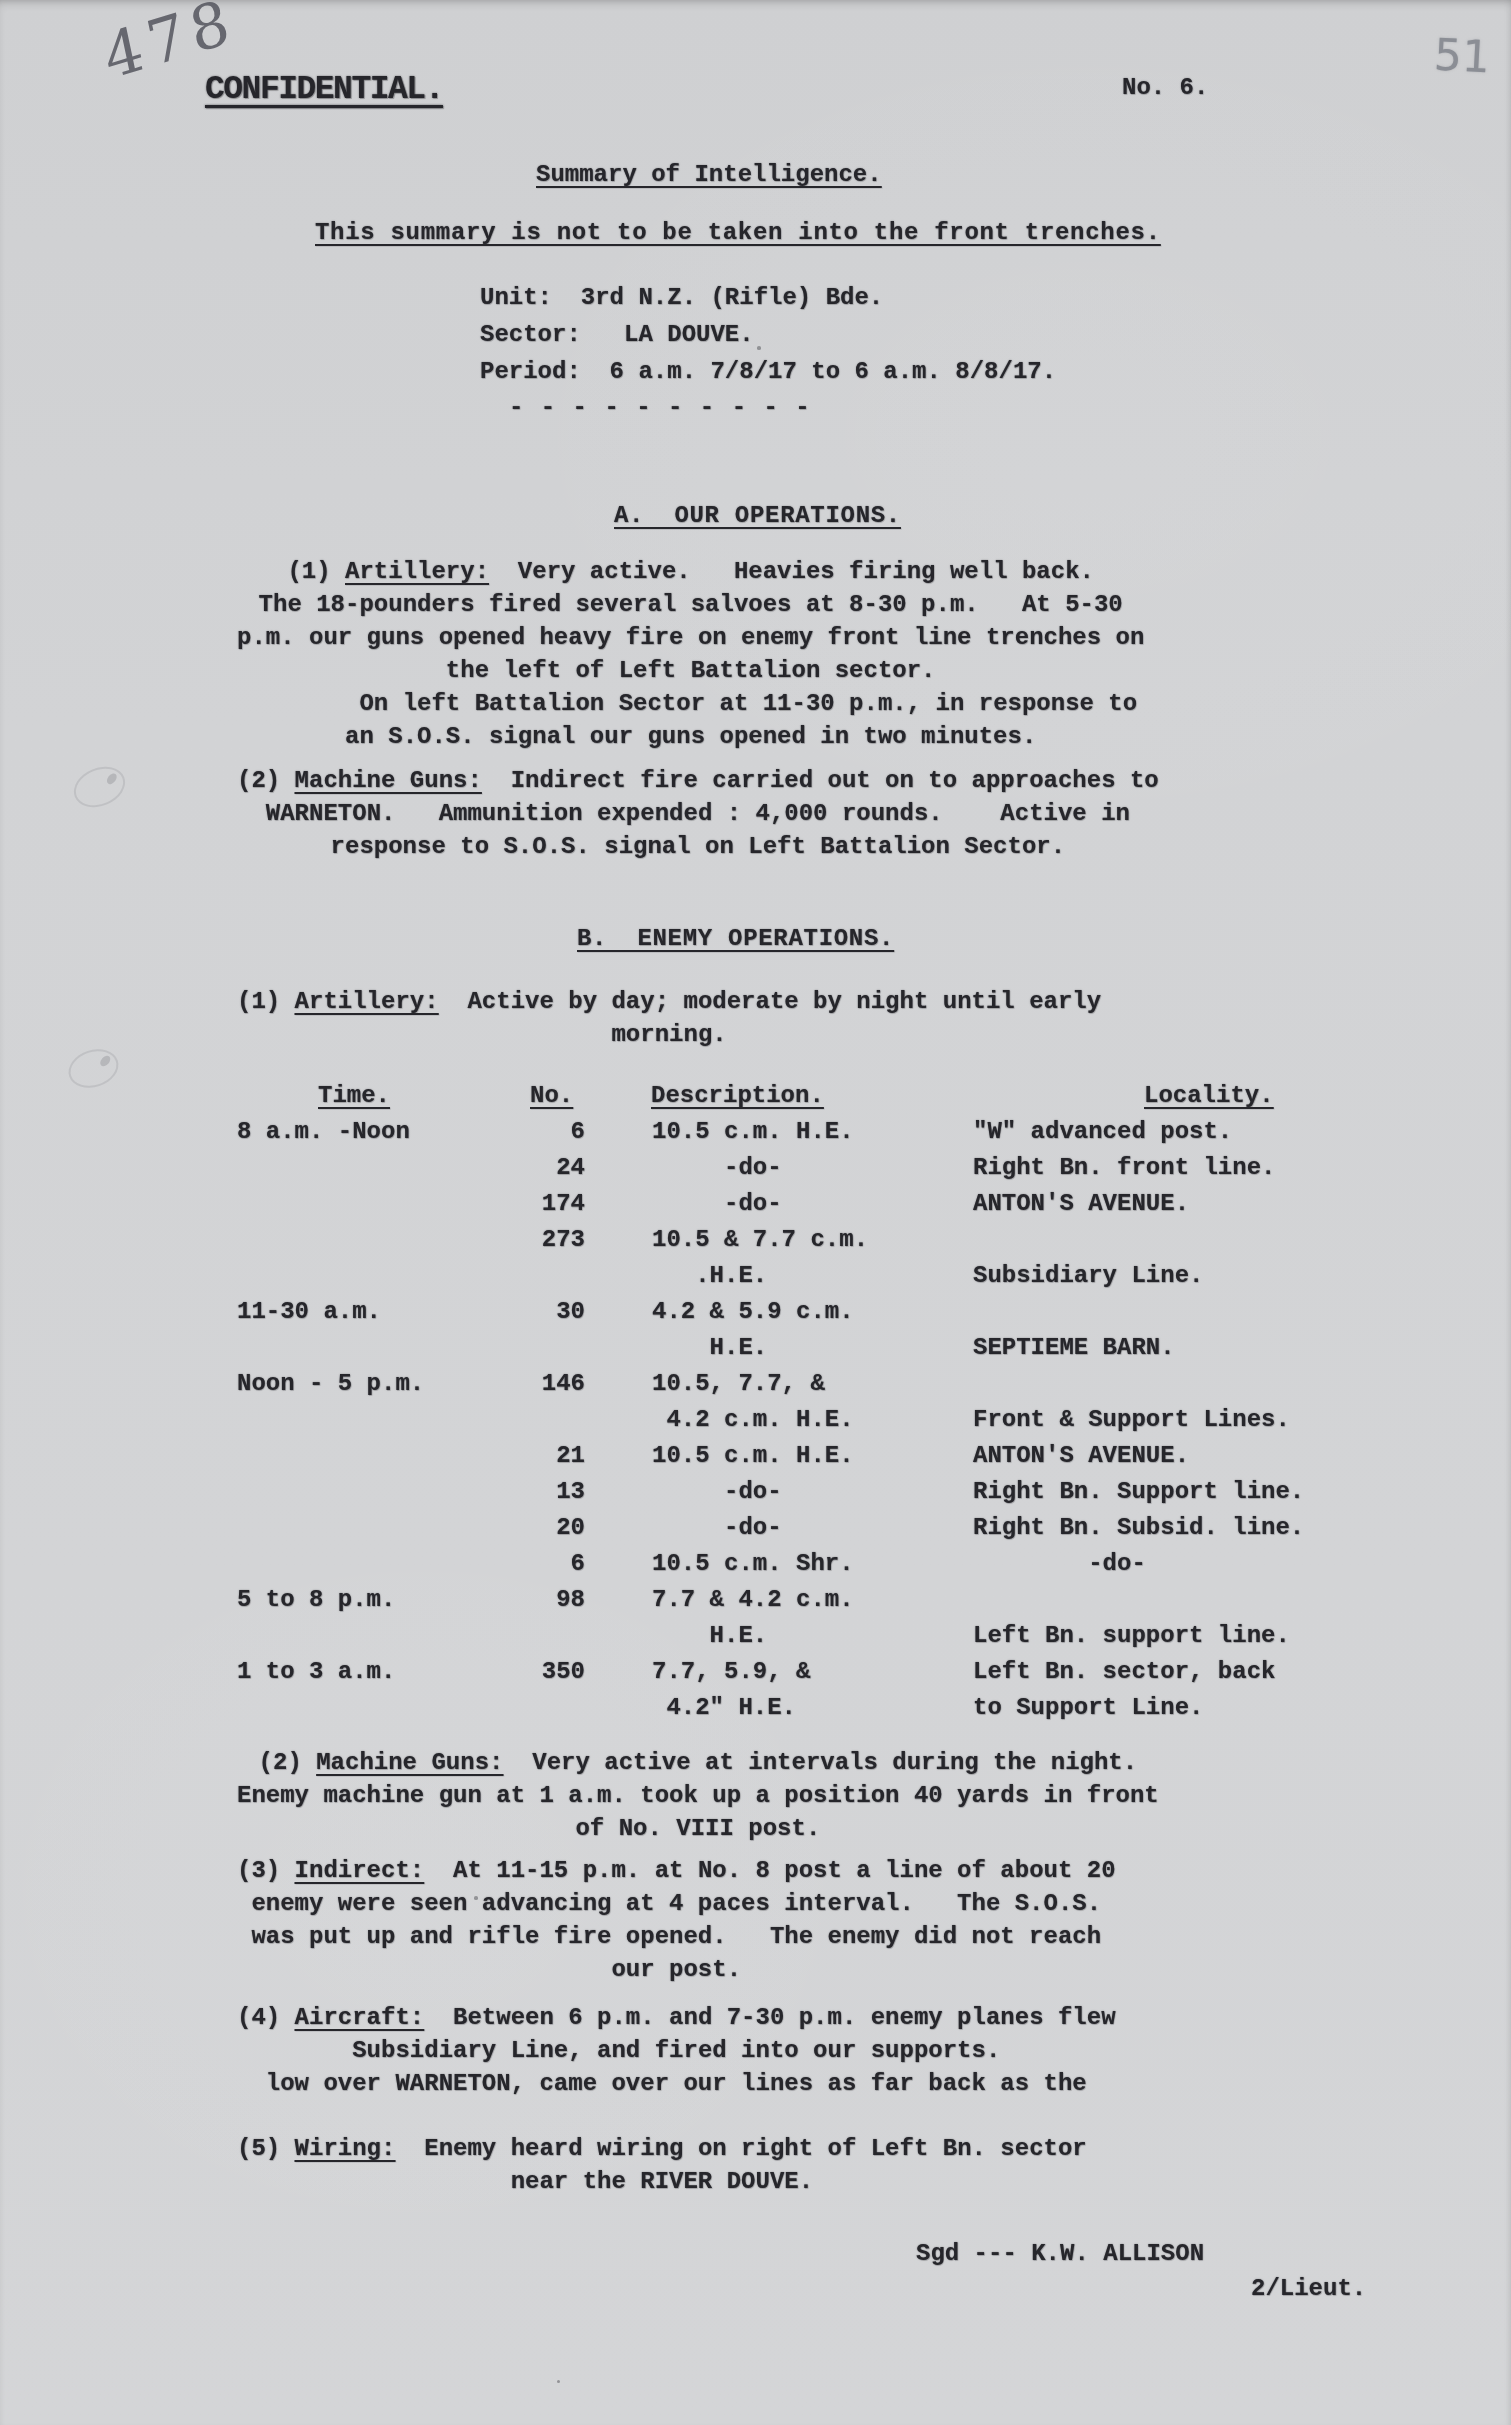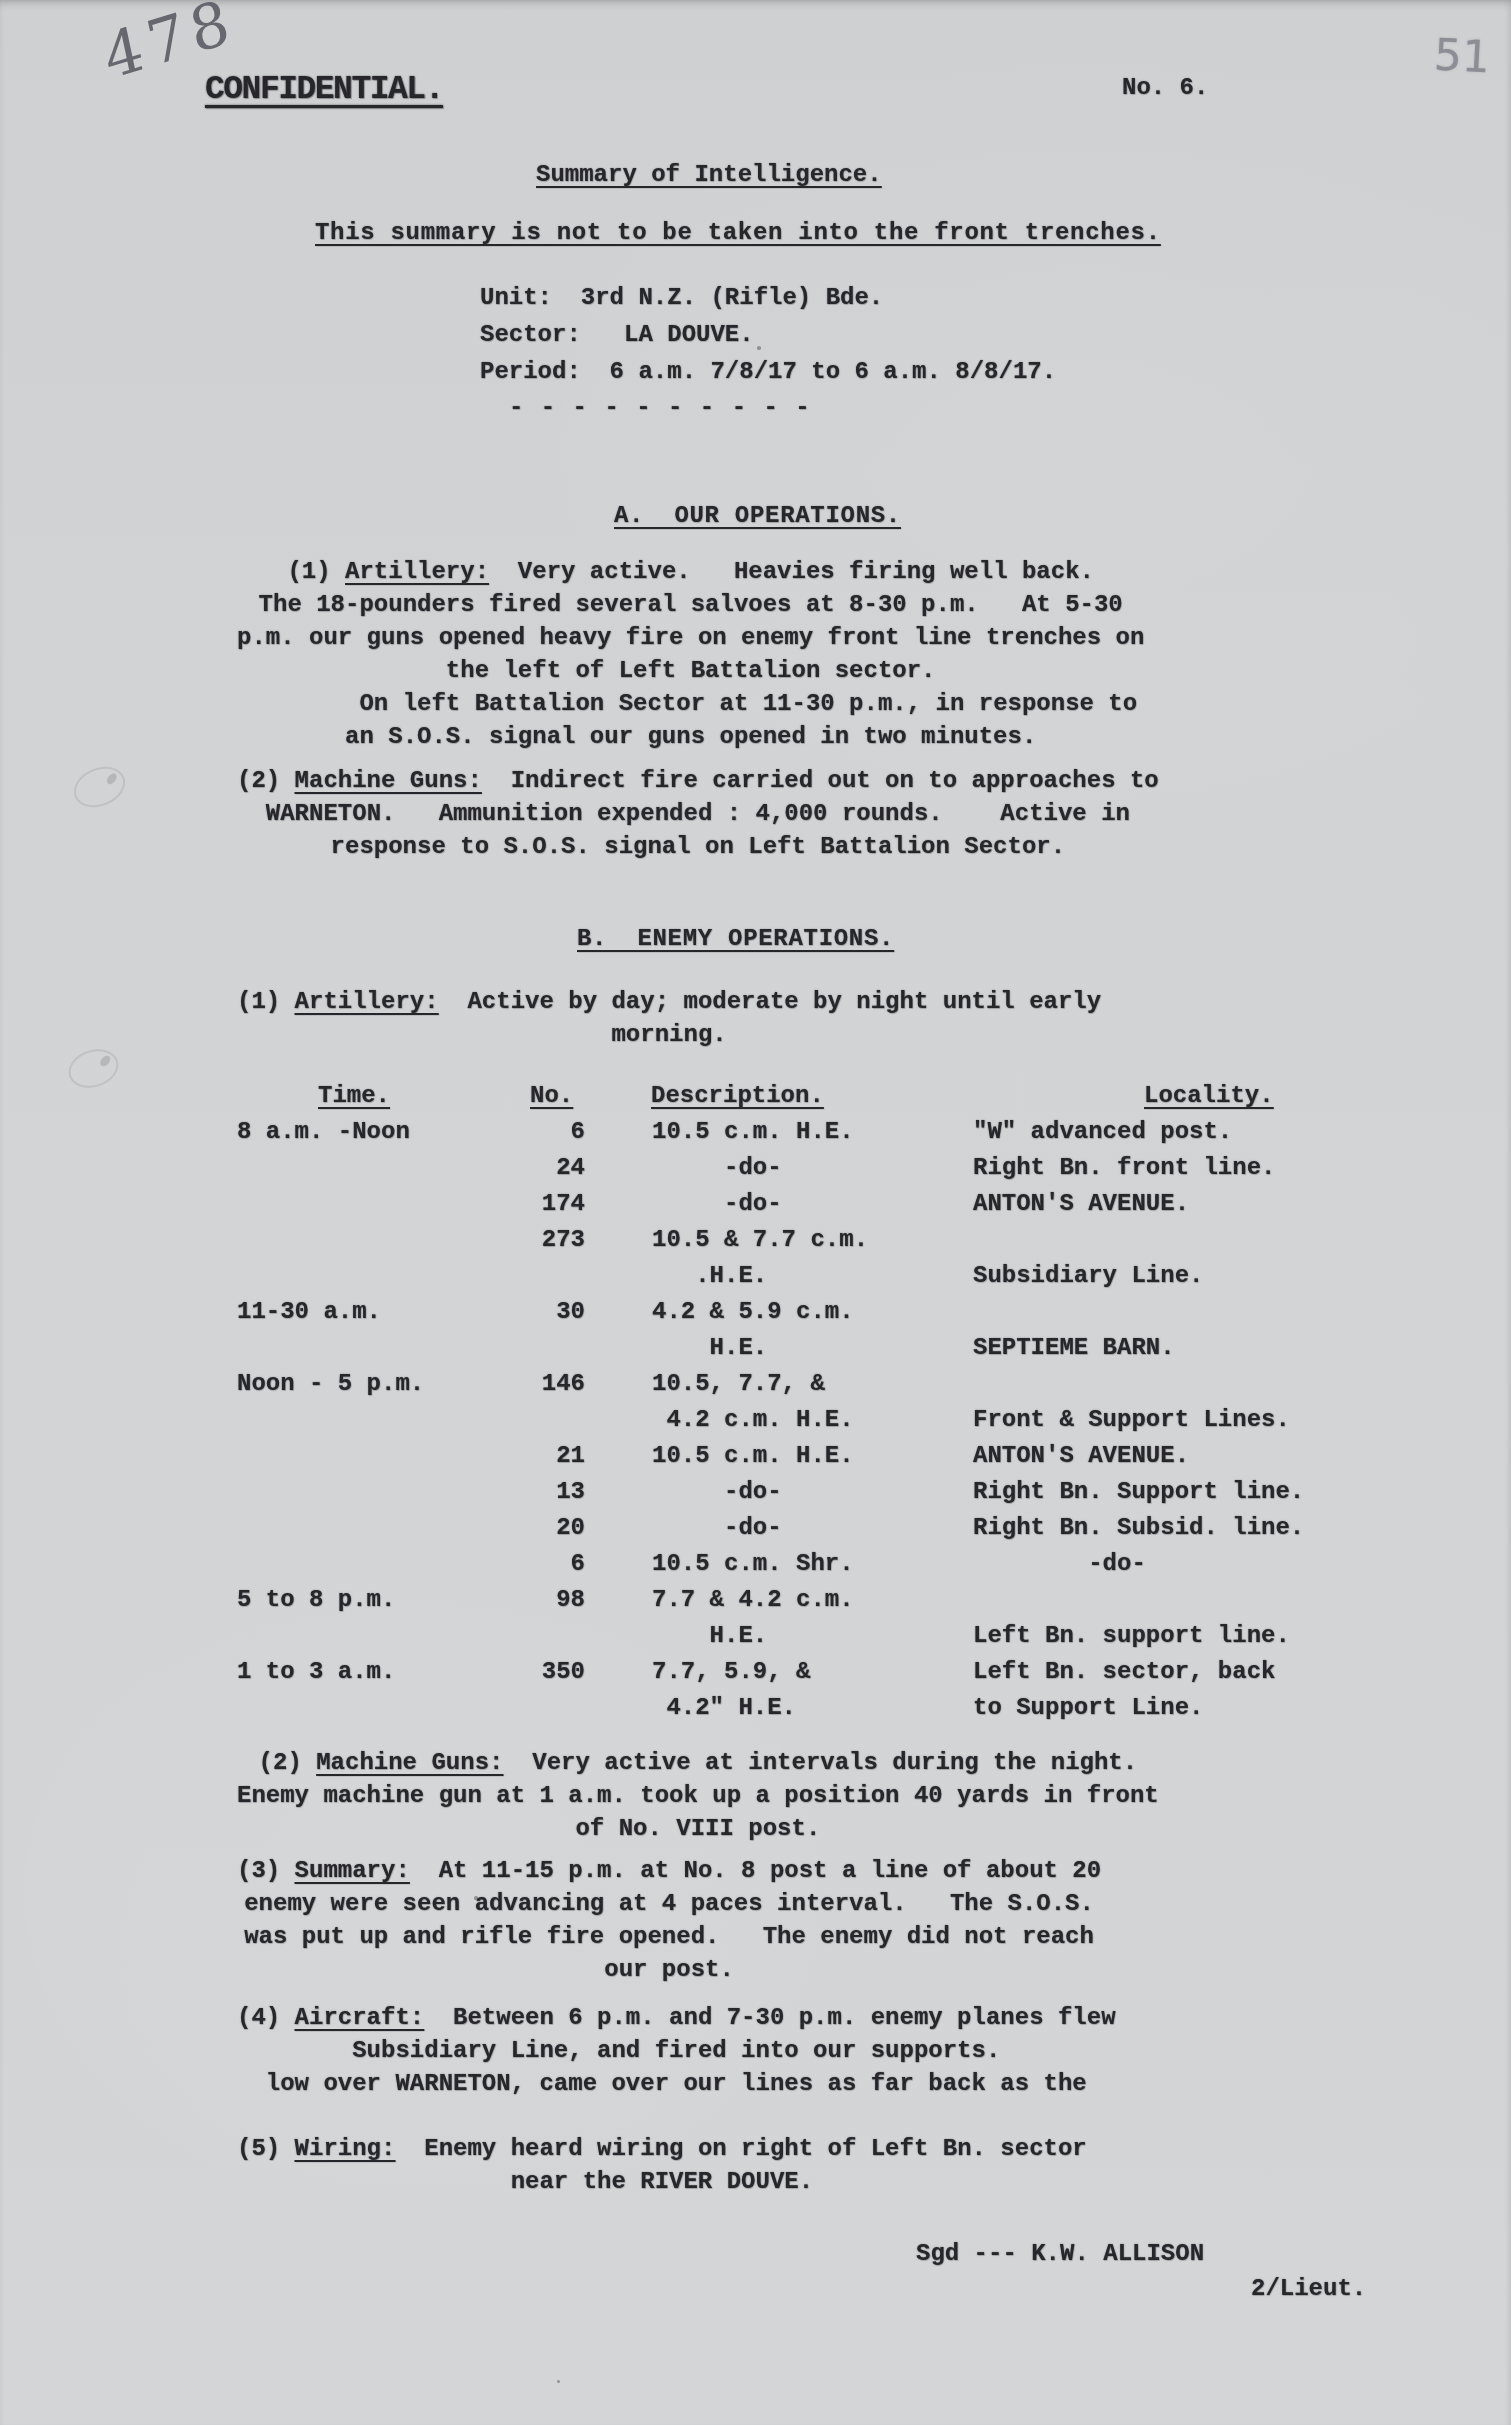--- a/index.html
+++ b/index.html
@@ -233,21 +233,21 @@
       </div>
   </div>
 
   <div class="para type" style="top:1746px;">
     <div class="t"><span>(2) </span><span class="ul">Machine Guns:</span><span>  Very active at intervals during the night.</span></div>
     <div class="t">Enemy machine gun at 1 a.m. took up a position 40 yards in front</div>
     <div class="t">of No. VIII post.</div>
   </div>
 
   <div class="para type" style="top:1854px;">
-    <div class="t"><span>(3) </span><span class="ul">Summary:</span><span>  At 11-15 p.m. at No. 8 post a line of about 20</span></div>
+    <div class="t"><span>(3) </span><span class="ul">Indirect:</span><span>  At 11-15 p.m. at No. 8 post a line of about 20</span></div>
     <div class="t">enemy were seen advancing at 4 paces interval.   The S.O.S.</div>
     <div class="t">was put up and rifle fire opened.   The enemy did not reach</div>
     <div class="t">our post.</div>
   </div>
 
   <div class="para type" style="top:2001px;">
     <div class="t"><span>(4) </span><span class="ul">Aircraft:</span><span>  Between 6 p.m. and 7-30 p.m. enemy planes flew</span></div>
     <div class="t">Subsidiary Line, and fired into our supports.</div>
     <div class="t">low over WARNETON, came over our lines as far back as the</div>
   </div>

